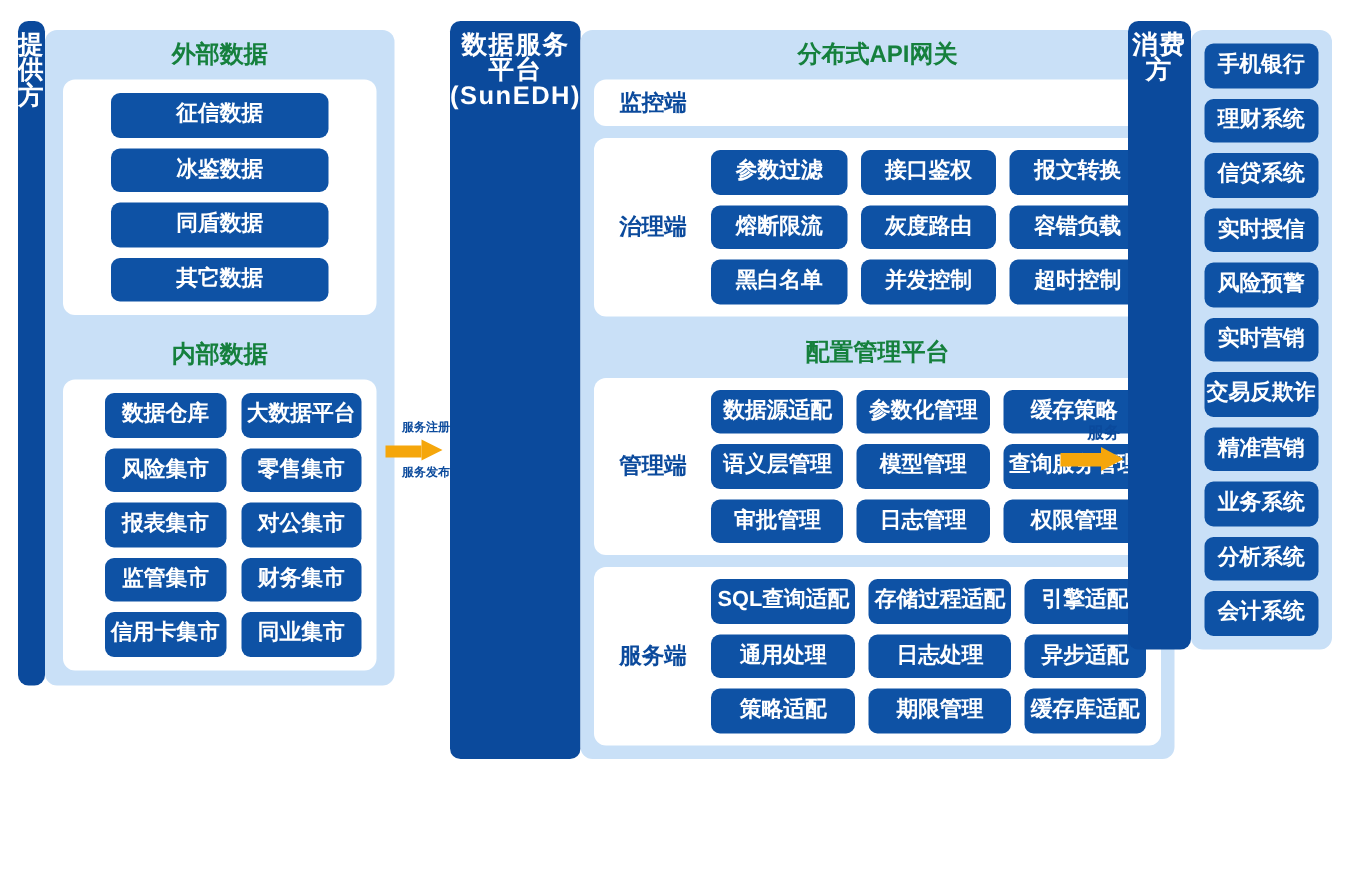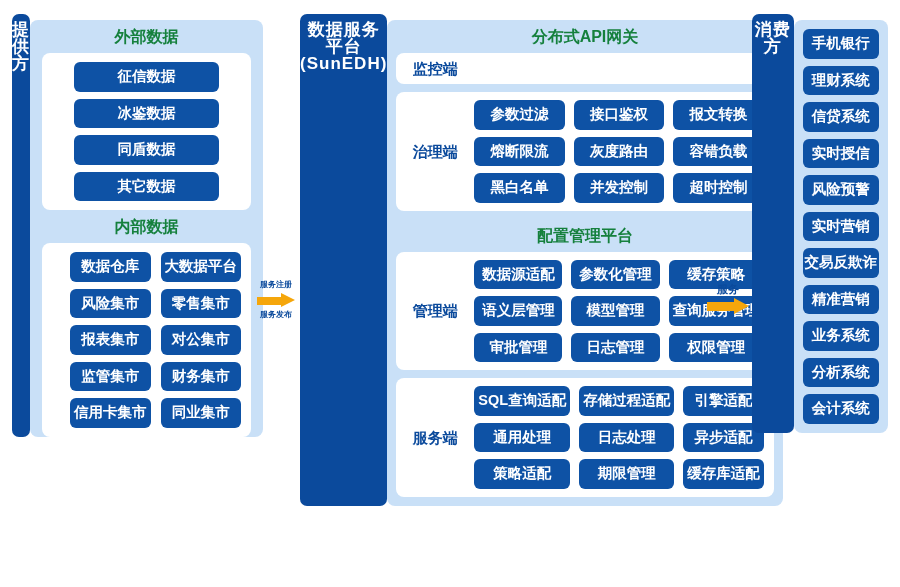--- a/index.html
+++ b/index.html
@@ -49,21 +49,21 @@
     color:#15803d;
     font-weight:bold;
     font-size:16px;
     text-align:center;
     padding:9px 0 8px 0;
     line-height:1;
   }
   .white-card{
     background:#ffffff;
     border-radius:8px;
-    margin:0 12px 0 12px;
+    margin:0 12px 10px 12px;
     padding:9px 10px;
     box-sizing:border-box;
   }
   .pill{
     background:#0e52a5;
     color:#ffffff;
     border-radius:6px;
     text-align:center;
     font-size:14.5px;
     font-weight:bold;
@@ -85,20 +85,21 @@
     justify-content:center;
     margin-top:14px;
   }
   .arrow-lbl{
     font-size:8px;
     color:#0b4a9c;
     font-weight:bold;
     line-height:1.1;
     white-space:nowrap;
     text-align:center;
+    padding-left:16px;
   }
   .arrow-shape{
     width:38px;height:15px;
     position:relative;
     margin:3px 0;
   }
   .arrow-shape .bar{
     position:absolute;left:0;top:4px;
     width:24px;height:8px;background:#f5a60b;
   }

